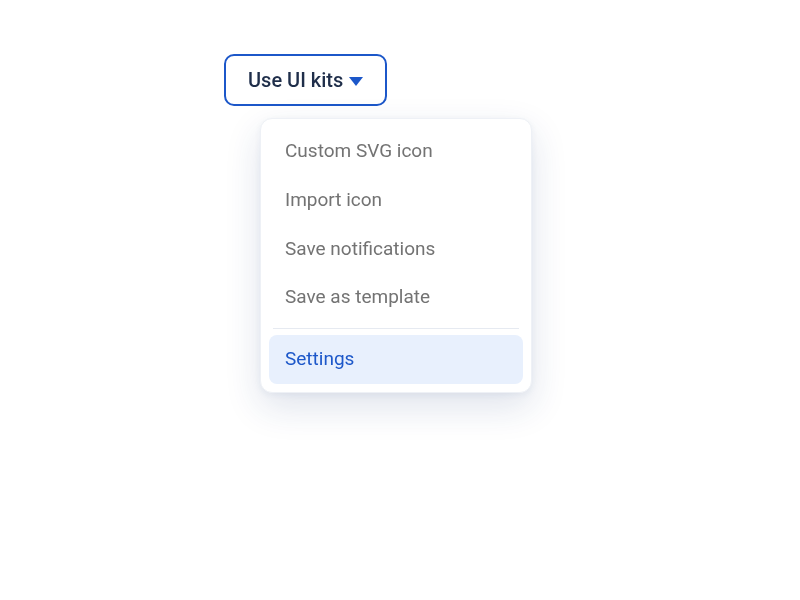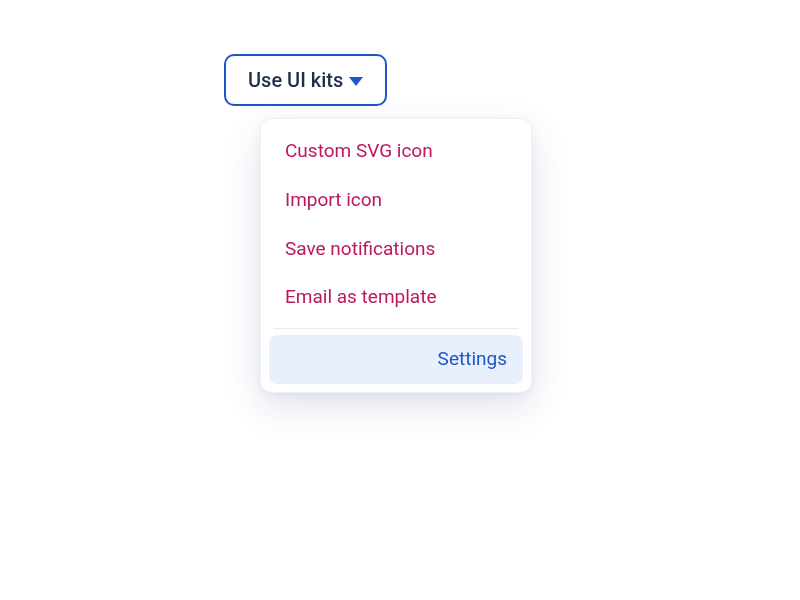--- a/index.html
+++ b/index.html
@@ -19,35 +19,35 @@
       border-right:7px solid transparent; border-top:9px solid #1c57c9;
       margin-top:2px; }
     .menu {
       position:absolute; top:64px; left:36px; width:272px;
       background:#fff; border:1px solid #eef1f6; border-radius:12px;
       box-shadow:0 14px 36px rgba(30,60,120,0.14), 0 2px 6px rgba(30,60,120,0.06);
       padding:8px;
     }
     .item {
       padding:13px 16px; border-radius:8px; font-size:19px;
-      color:#be185d; cursor:pointer; line-height:1.2; user-select:none;
+      color:#737373; cursor:pointer; line-height:1.2; user-select:none;
     }
     .divider { height:1px; background:#e6eaf1; margin:6px 4px; }
-    .item.selected { background:#e8f0fd; color:#1c57c9;text-align:right; }
+    .item.selected { background:#e8f0fd; color:#1c57c9; }
   </style>
 </head>
 <body>
 
 <div class="wrap">
   <div class="trigger">
     <span>Use UI kits</span>
     <span class="caret"></span>
   </div>
 
   <div class="menu">
     <div class="item">Custom SVG icon</div>
     <div class="item">Import icon</div>
     <div class="item">Save notifications</div>
-    <div class="item">Email as template</div>
+    <div class="item">Save as template</div>
     <div class="divider"></div>
     <div class="item selected">Settings</div>
   </div>
 </div>
 
 </body></html>

